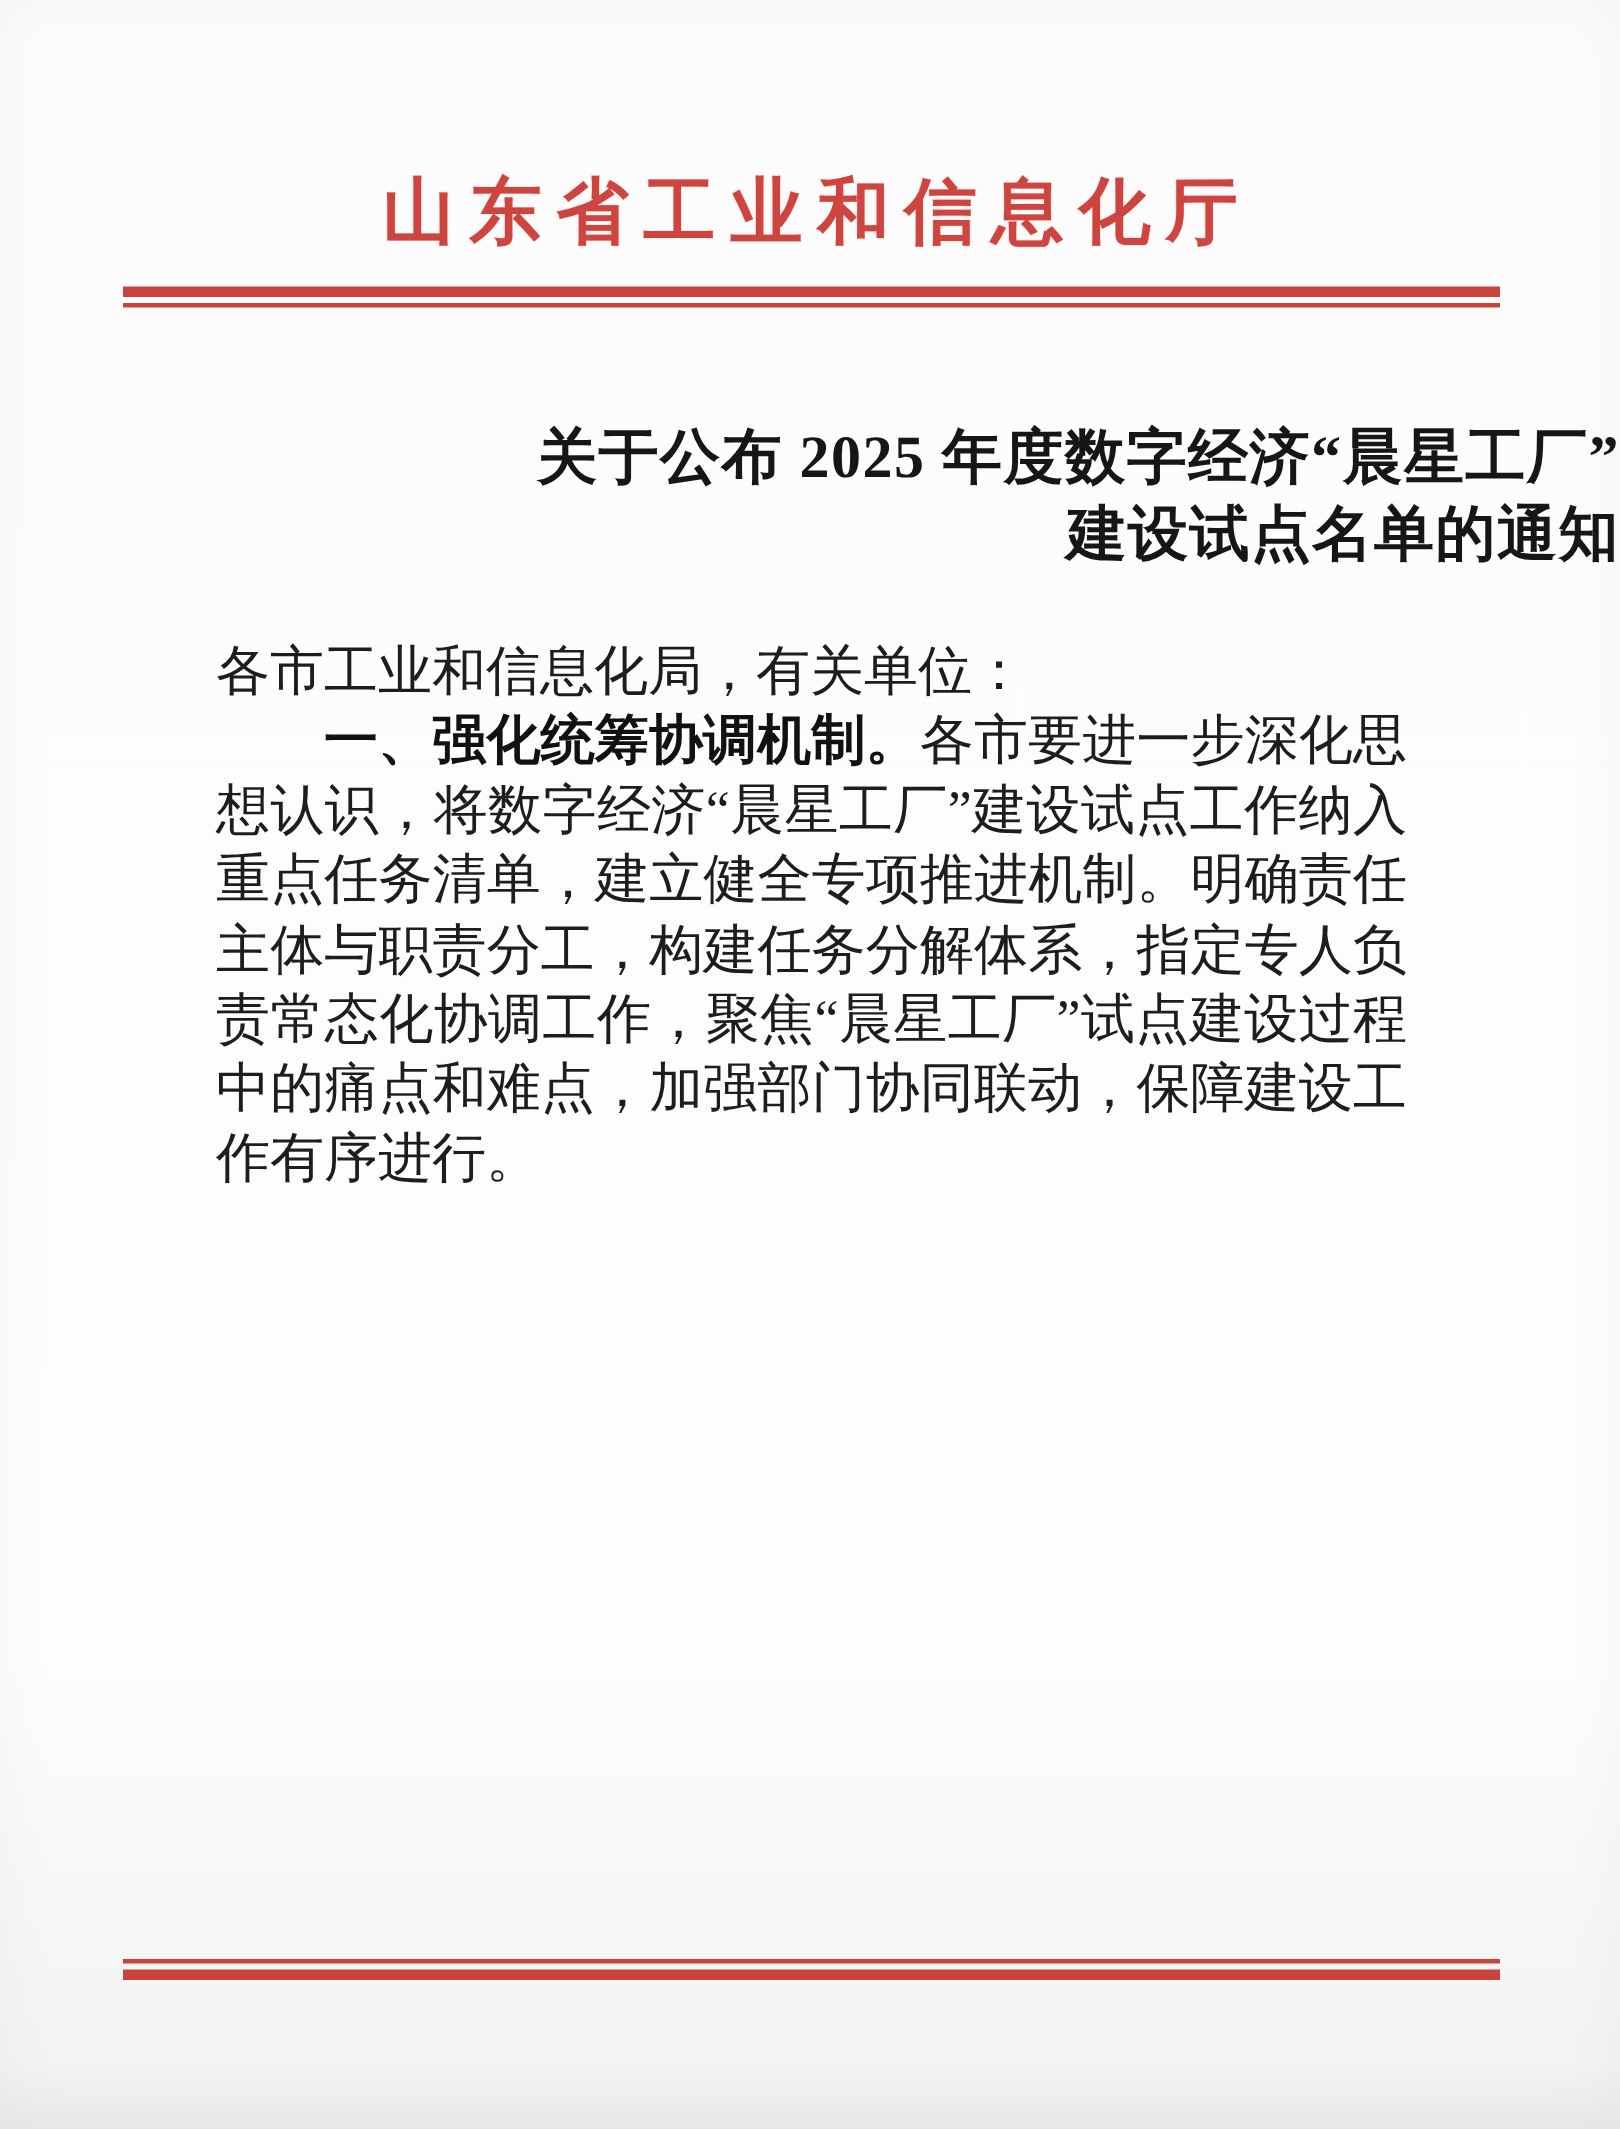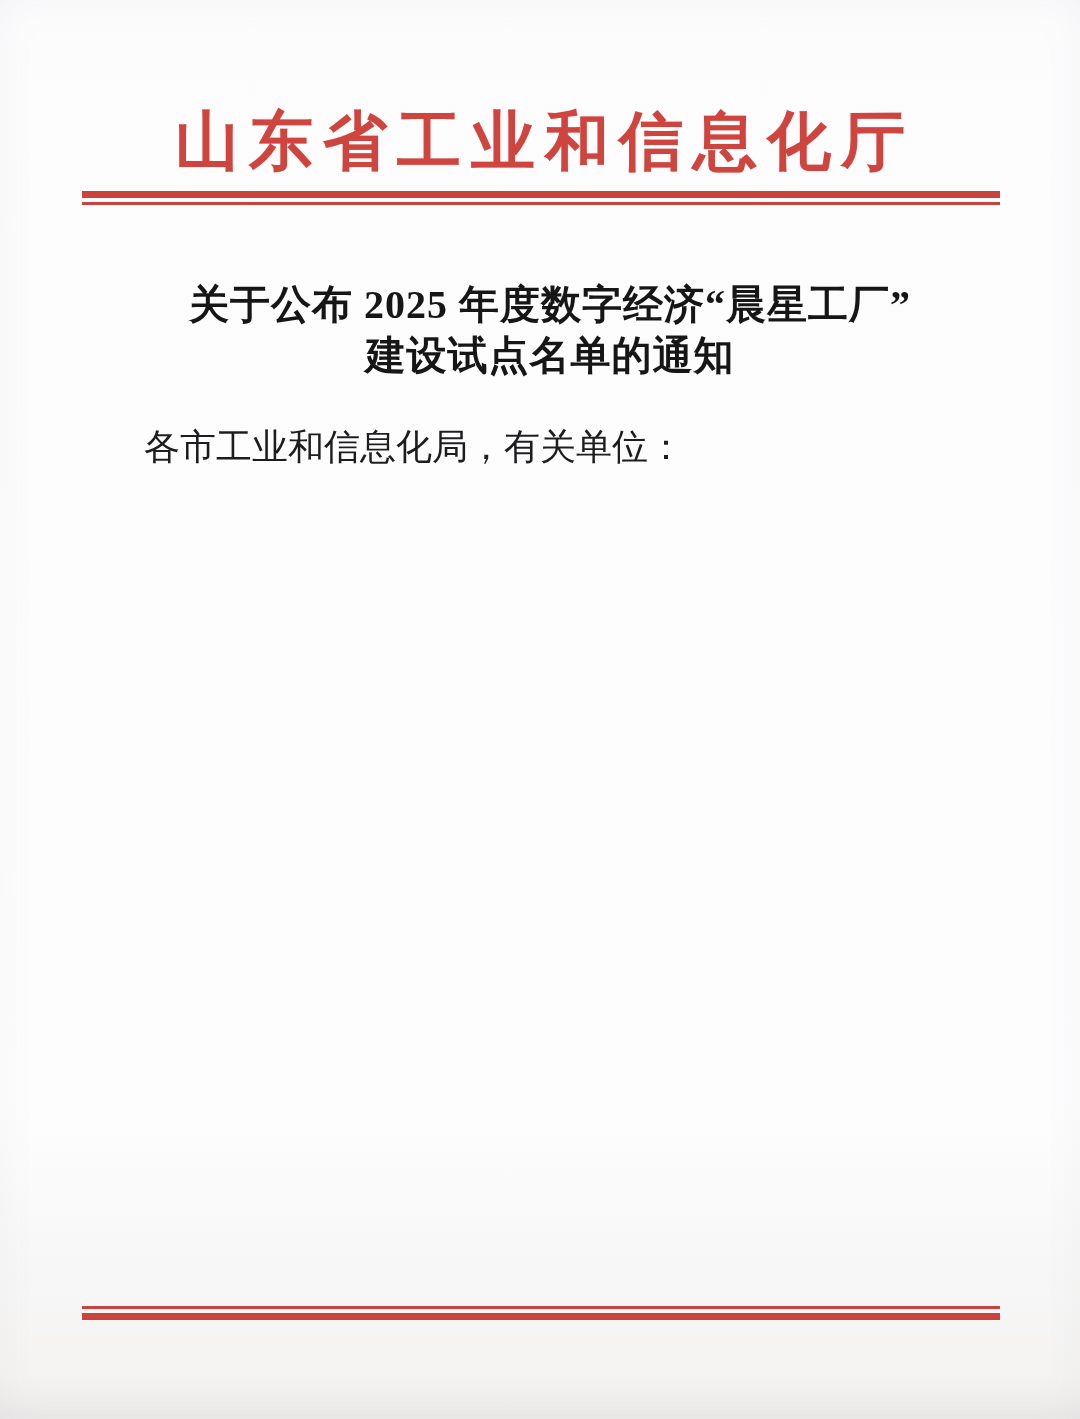--- a/index.html
+++ b/index.html
@@ -20,21 +20,21 @@
   }
 
   
   .letterhead {
     position: absolute;
     top: 104px;
     left: 0;
     right: 0;
     text-align: center;
     color: var(--accent-red, #cd453e);
-    font-size: 64px;
+    font-size: 48px;
     line-height: 76px;
     font-weight: 700;
     letter-spacing: 10px;
     text-indent: 10px; 
     font-family: "Liberation Serif", serif;
     text-shadow: 0 0 1px rgba(205,69,62,0.45);
     white-space: nowrap;
   }
 
   
@@ -55,21 +55,21 @@
   }
   .rule .gap { height: 4px; }
 
   
   .doc-title {
     position: absolute;
     top: 279px;
     left: 0;
     right: 0;
     margin: 0;
-    text-align: center;
+    text-align: right;
     font-size: 40px;
     line-height: 51px;
     font-weight: 700;
     letter-spacing: 1px;
     color: #161616;
     font-family: "Liberation Serif", serif;
     padding-left: 20px;
   }
   .doc-title .title-line { display: block; }
 
@@ -106,20 +106,21 @@
     <div class="thin"></div>
   </div>
 
   <h1 class="doc-title">
     <span class="title-line">关于公布 2025 年度数字经济“晨星工厂”</span>
     <span class="title-line">建设试点名单的通知</span>
   </h1>
 
   <div class="doc-body">
     <p class="salutation">各市工业和信息化局，有关单位：</p>
+    <p class="para"><strong class="lead">一、强化统筹协调机制。</strong><span>各市要进一步深化思想认识，将数字经济“晨星工厂”建设试点工作纳入重点任务清单，建立健全专项推进机制。明确责任主体与职责分工，构建任务分解体系，指定专人负责常态化协调工作，聚焦“晨星工厂”试点建设过程中的痛点和难点，加强部门协同联动，保障建设工作有序进行。</span></p>
   </div>
 
   <div class="rule rule-bottom">
     <div class="thin"></div>
     <div class="gap"></div>
     <div class="thick"></div>
   </div>
 
 </div>
 

